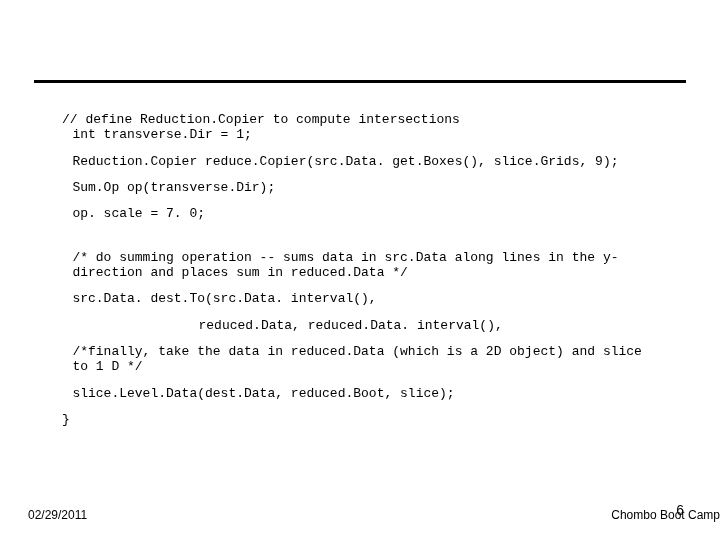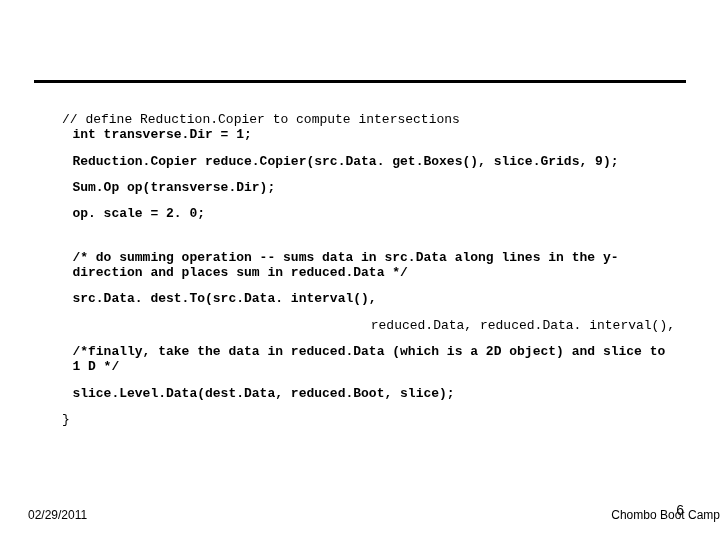--- a/index.html
+++ b/index.html
@@ -21,38 +21,36 @@
   .rule {
     position: absolute;
     left: 34px;
     right: 34px;
     top: 80px;
     border-top: 3px solid #000;
   }
   .content {
     position: absolute;
     left: 62px;
-    right: 45px;
+    right: 64px;
     top: 112px;
     line-height: 1.18;
   }
   .content p {
     margin: 0 0 11px 0;
     white-space: normal;
   }
   .content p.tight {
     margin: 0 0 0 0;
   }
   .indent1 {
     padding-left: 0.8em;
-    font-weight: bold;
   }
   .arg-indent {
     padding-left: 10.5em;
-    text-align: right;
   }
   .footer {
     position: absolute;
     left: 0;
     right: 0;
     bottom: 18px;
     font-family: Arial, Helvetica, sans-serif;
     font-size: 12px;
     color: #000;
   }
@@ -81,21 +79,21 @@
 
 <div class="slide">
 
   <div class="rule"></div>
 
   <div class="content">
     <p class="tight">// define Reduction.Copier to compute intersections</p>
     <p class="indent1">int transverse.Dir = 1;</p>
     <p class="indent1">Reduction.Copier reduce.Copier(src.Data. get.Boxes(), slice.Grids, 9);</p>
     <p class="indent1">Sum.Op op(transverse.Dir);</p>
-    <p class="indent1">op. scale = 2. 0;</p>
+    <p class="indent1">op. scale = 7. 0;</p>
     <p style="margin-top:28px" class="indent1">/* do summing operation -- sums data in src.Data along lines in the y-direction and places sum in reduced.Data */</p>
     <p class="indent1">src.Data. dest.To(src.Data. interval(),</p>
     <p class="arg-indent">reduced.Data, reduced.Data. interval(),</p>
     <p class="indent1">/*finally, take the data in reduced.Data (which is a 2D object) and slice to 1 D */</p>
     <p class="indent1">slice.Level.Data(dest.Data, reduced.Boot, slice);</p>
     <p>}</p>
   </div>
 
   <div class="footer">
     <span class="date">02/29/2011</span>

